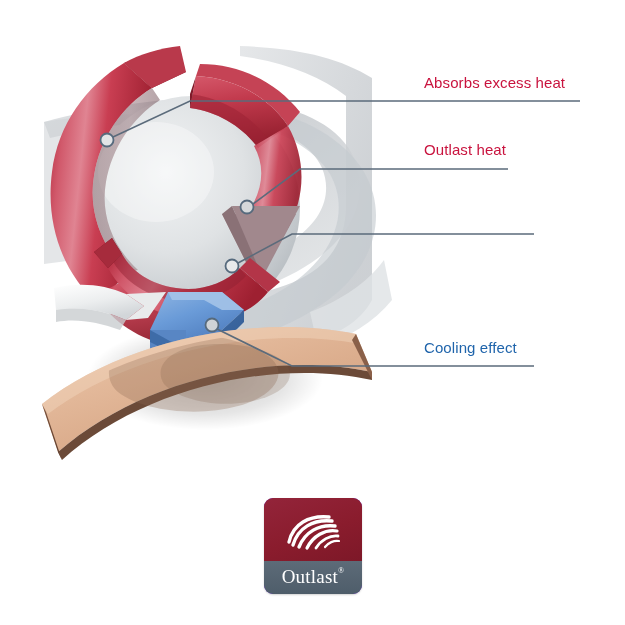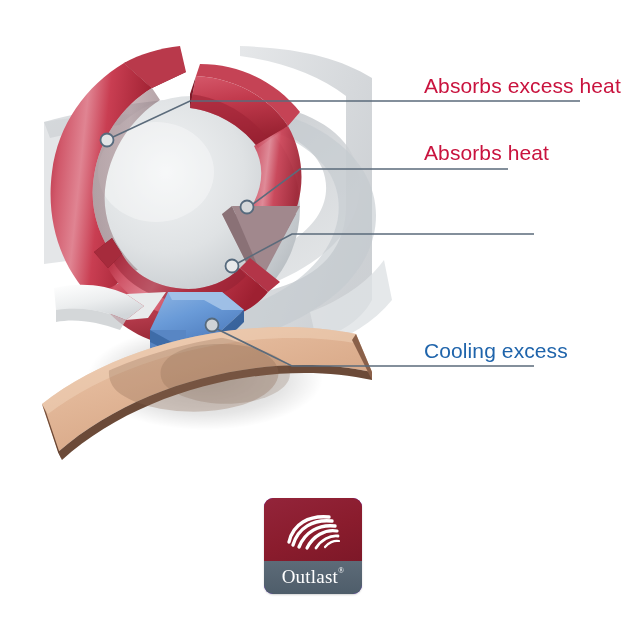--- a/index.html
+++ b/index.html
@@ -6,21 +6,21 @@
   body{
     width:625px;height:625px;
     font-family:"Liberation Sans","DejaVu Sans",sans-serif;
     overflow:hidden;
     position:relative;
   }
   #stage{position:absolute;left:0;top:0;width:625px;height:625px;background:#fff;}
   #art{position:absolute;left:0;top:0;width:625px;height:625px;}
   .lbl{
     position:absolute;
-    font-size:21px;
+    font-size:15px;
     letter-spacing:0.1px;
     white-space:nowrap;
     line-height:1;
   }
   .lbl.red{color:#c9133e;}
   .lbl.blue{color:#1f64ab;}
   #logo-wrap{position:absolute;left:264px;top:498px;width:98px;height:96px;}
   .logo-card{
     position:absolute;left:0;top:0;width:98px;height:96px;
     border-radius:9px;overflow:hidden;
@@ -240,24 +240,24 @@
 
       <g>
         <path d="M217,329 L292,366 L534,366"></path>
         <circle cx="212" cy="325" r="6.5" fill="#cfd3d6" stroke="#566a7d" stroke-width="1.8"></circle>
       </g>
     </g>
   </svg>
 
   <div class="lbl red" style="left:424px;top:75px;">Absorbs excess heat</div>
 
-  <div class="lbl red" style="left:424px;top:142px;">Absorbs heat</div>
-
-
-  <div class="lbl blue" style="left:424px;top:340px;">Cooling excess</div>
+  <div class="lbl red" style="left:424px;top:142px;">Outlast heat</div>
+
+
+  <div class="lbl blue" style="left:424px;top:340px;">Cooling effect</div>
 
   <div id="logo-wrap">
     <div class="logo-card">
       <div class="logo-top">
         <svg class="logo-swoosh" width="60" height="40" viewBox="0 0 60 40">
           <g fill="none" stroke="#ffffff" stroke-linecap="round">
             <path d="M6,30 C10,12 26,3 46,5" stroke-width="3.4"></path>
             <path d="M10,33 C15,16 30,7 49,9" stroke-width="3.4"></path>
             <path d="M16,35 C22,20 36,12 52,14" stroke-width="3.4"></path>
             <path d="M24,36 C30,24 42,17 54,19" stroke-width="3.2"></path>

